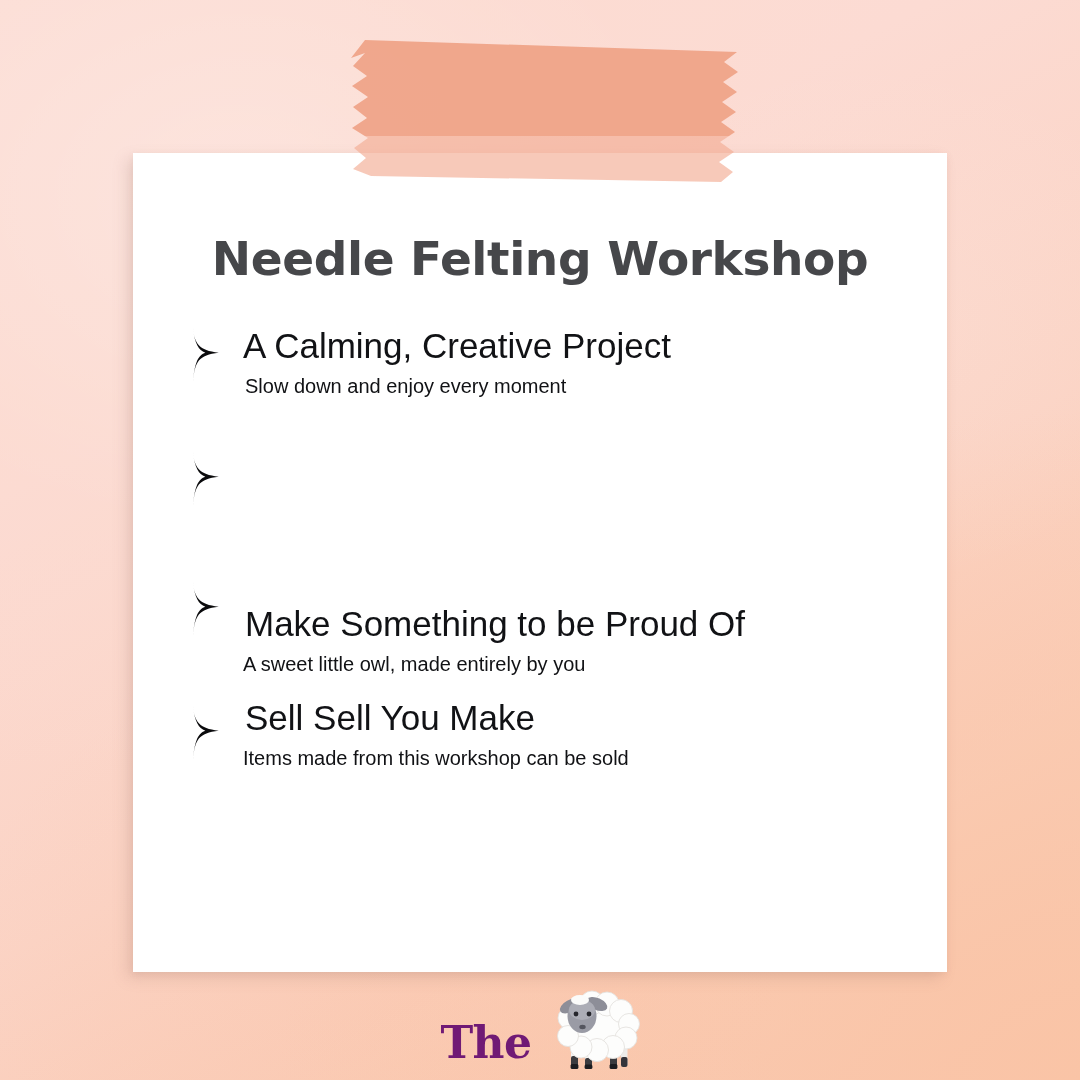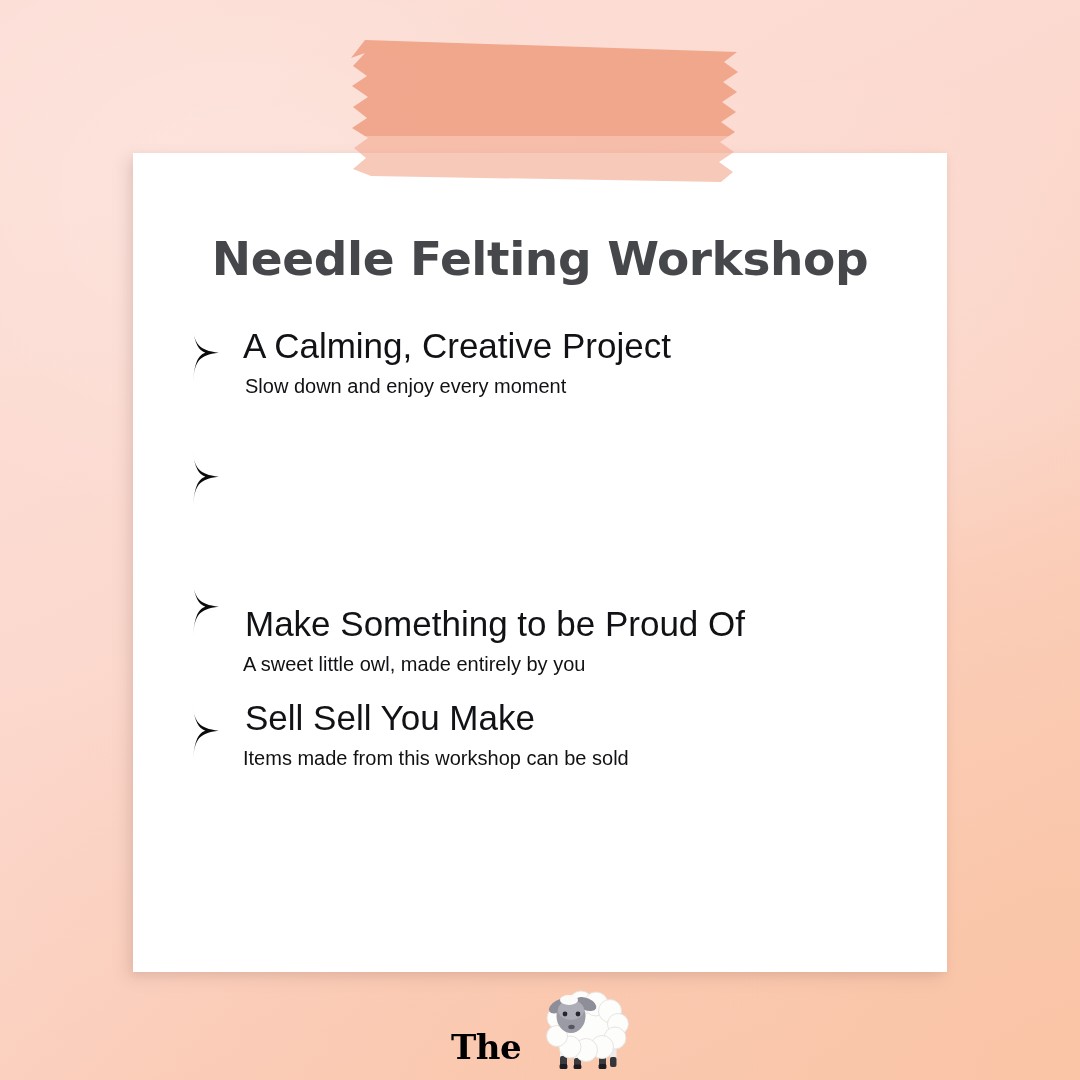--- a/index.html
+++ b/index.html
@@ -143,22 +143,22 @@
     gap: 4px;
   }
   #logo-wordmark {
     font-family: "DejaVu Serif", "Liberation Serif", serif;
     font-weight: bold;
     line-height: 0.96;
     text-align: left;
     padding-bottom: 10px;
   }
   #logo-the {
-    font-size: 34px;
-    color: #000000;
+    font-size: 44px;
+    color: #701a75;
     display: block;
     letter-spacing: -0.5px;
   }
   #logo-felthub {
     font-size: 38px;
     color: #C49BB6;
     display: block;
     letter-spacing: -0.5px;
   }
   #logo-sheep { width: 104px; height: 86px; }

